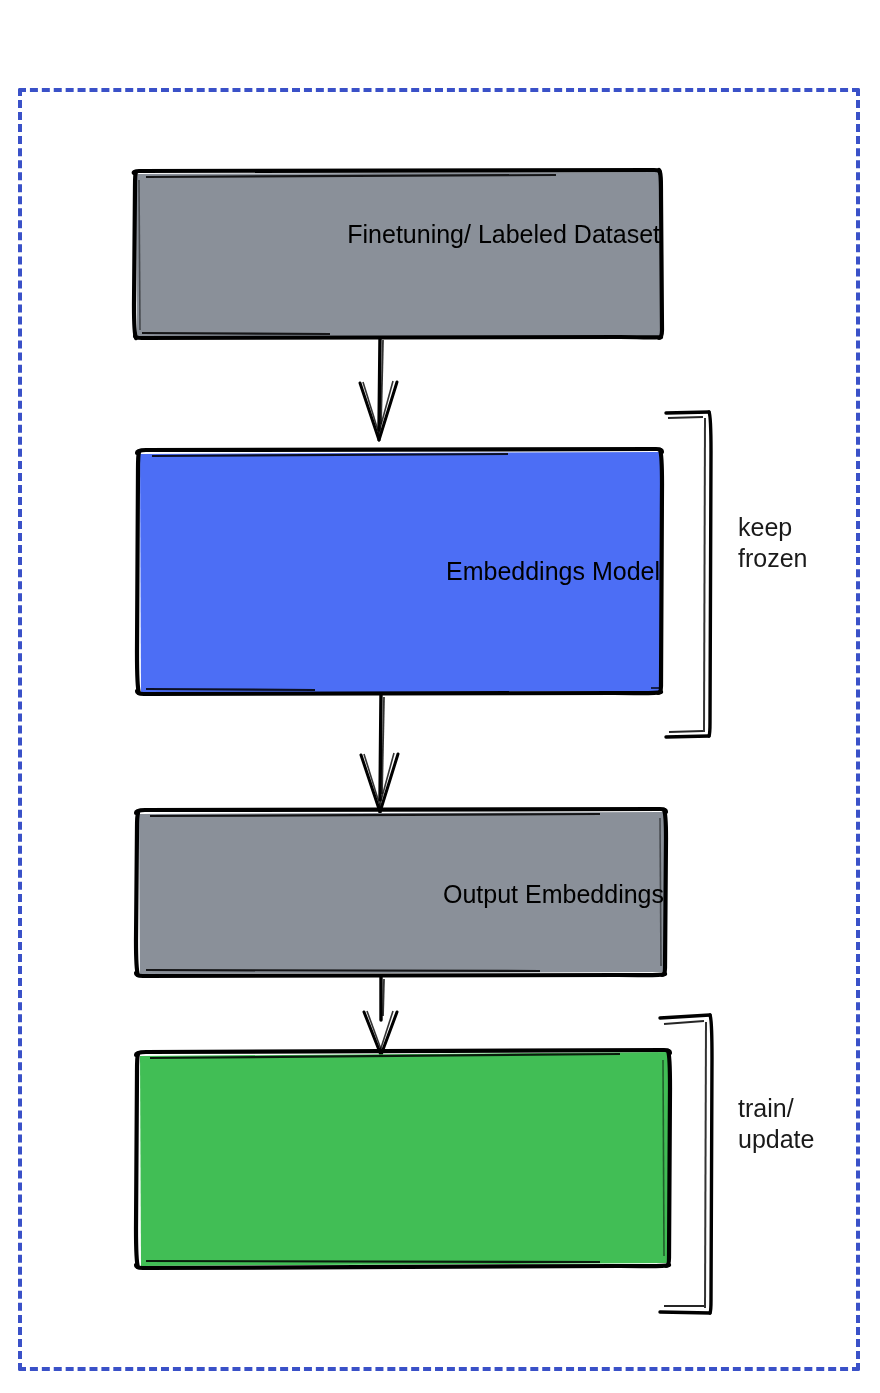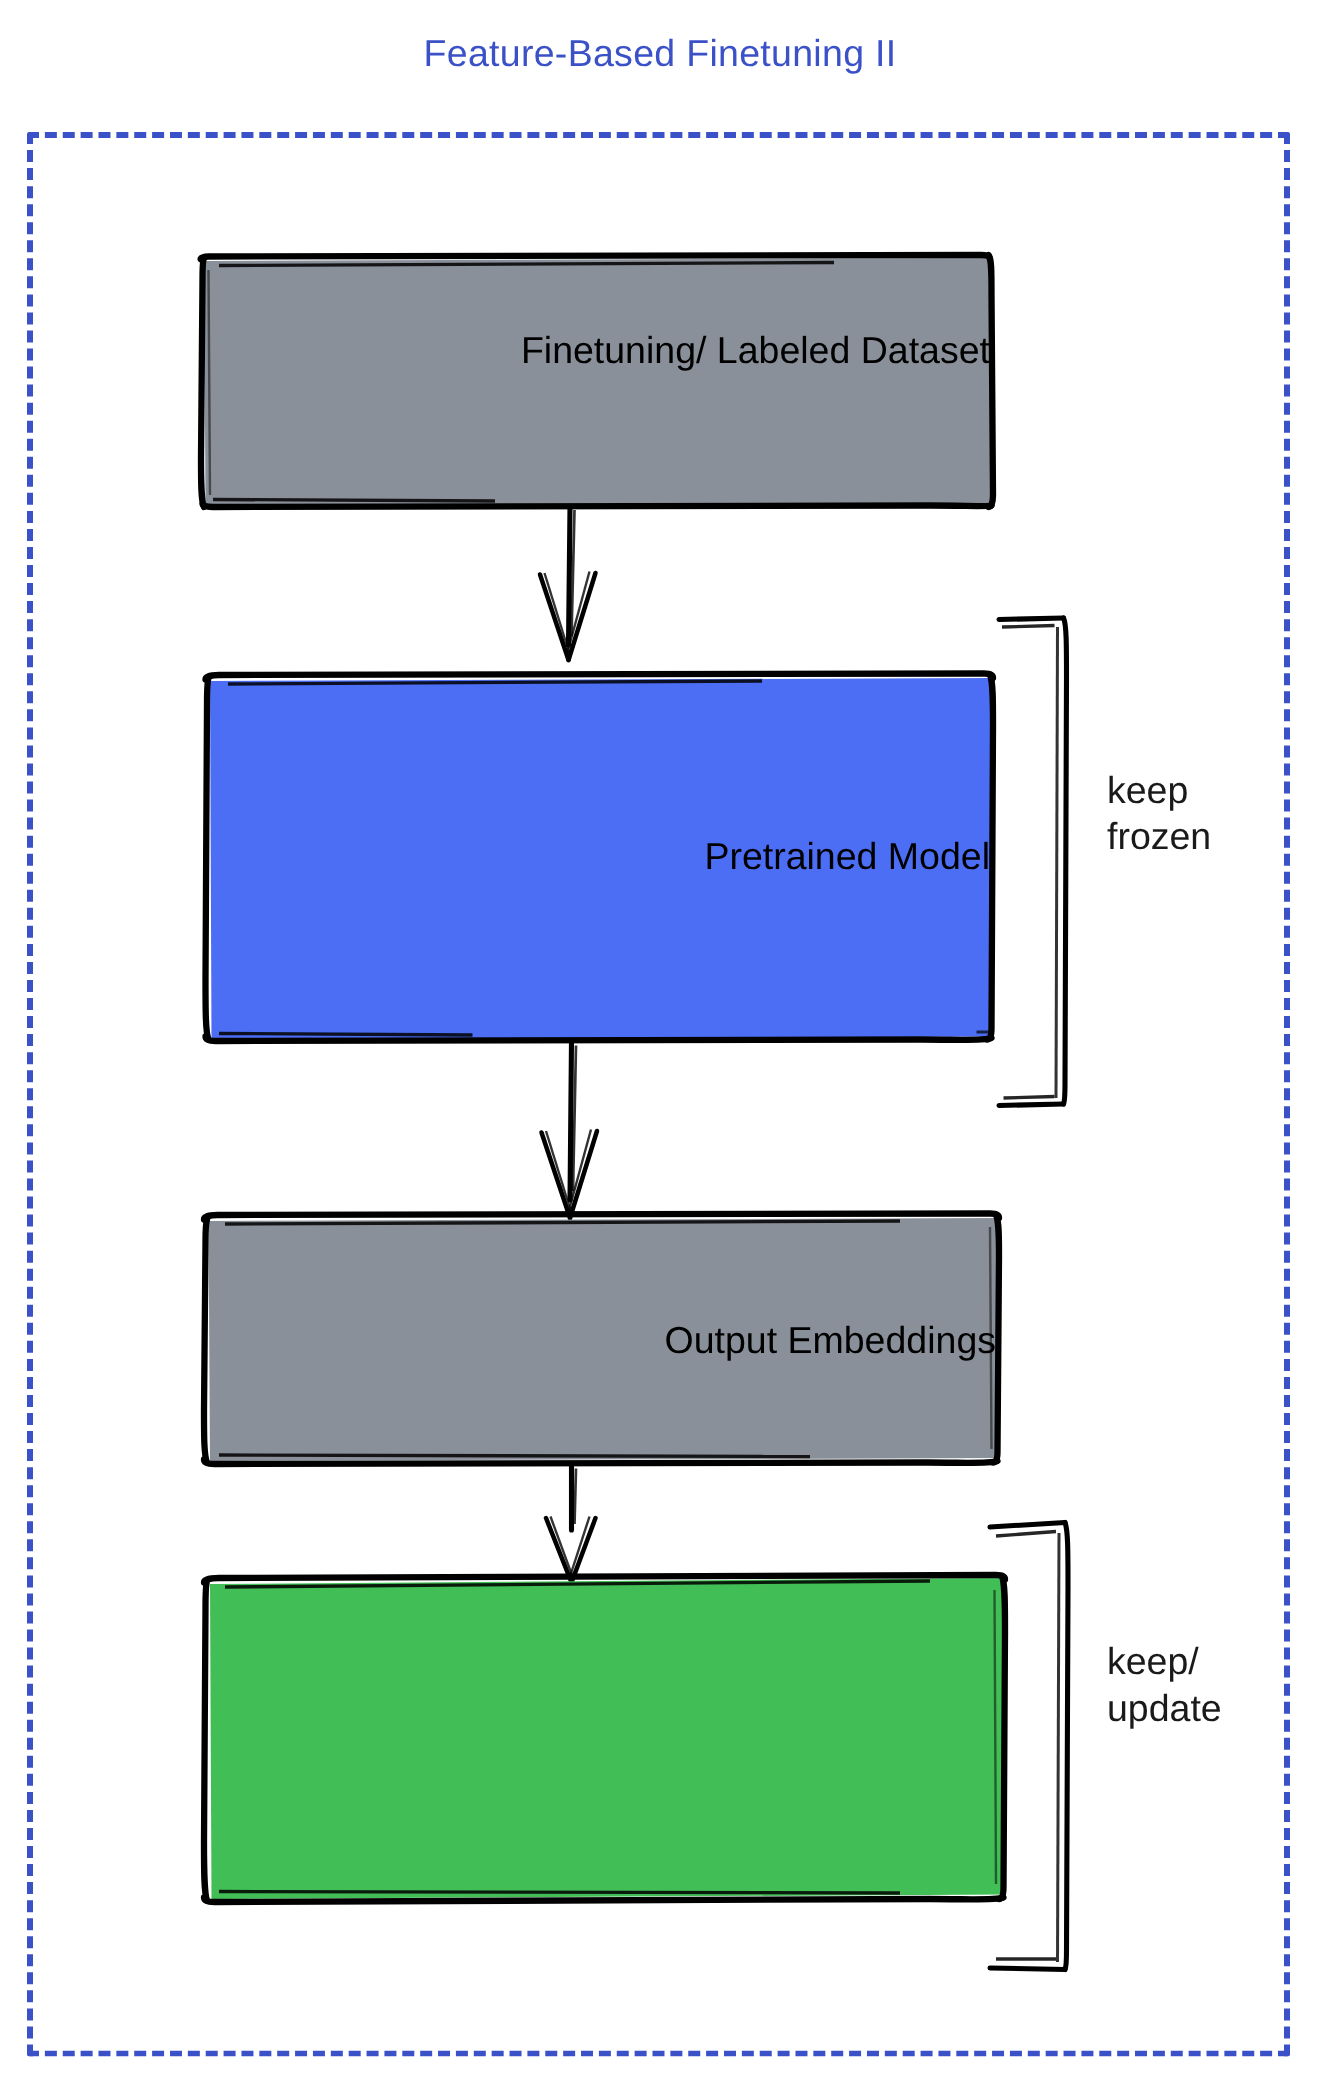--- a/index.html
+++ b/index.html
@@ -64,21 +64,20 @@
     line-height: 1.22;
     font-family: "Liberation Sans", sans-serif;
     white-space: pre-line;
   }
 </style>
 </head>
 <body>
 
 <div id="stage">
 
-  <div class="title">Feature-Based Finetuning II</div>
 
   <div class="dashed-frame"></div>
 
   <svg class="svg-layer" viewBox="0 0 880 1393">
 
     <g>
       <path d="M136,174 L659,172 L661,337 L137,336 Z" fill="#8a9099"></path>
       <path d="M134,173 C133,172 136,171 139,171 L654,170 C658,170 660,171 660,173" fill="none" stroke="#000000" stroke-width="4.2" stroke-linecap="round"></path>
       <path d="M659,170 C661,172 661,180 661,196 L662,330 C662,335 661,338 659,338" fill="none" stroke="#000000" stroke-width="4.2" stroke-linecap="round"></path>
       <path d="M661,337 C656,338 644,337 620,337 L142,338 C137,338 135,337 135,336" fill="none" stroke="#000000" stroke-width="4.2" stroke-linecap="round"></path>
@@ -164,24 +163,24 @@
       <path d="M710,1015 C712,1020 712,1034 712,1058 L711,1300 C711,1308 711,1311 710,1313" fill="none" stroke="#000000" stroke-width="3.4" stroke-linecap="round"></path>
       <path d="M706,1022 L705,1308" fill="none" stroke="#000000" stroke-width="2" opacity="0.8"></path>
       <path d="M710,1313 L660,1312" fill="none" stroke="#000000" stroke-width="3.4" stroke-linecap="round"></path>
       <path d="M704,1306 L664,1306" fill="none" stroke="#000000" stroke-width="2.2" opacity="0.85"></path>
     </g>
 
   </svg>
 
   <div class="node-label" style="left:136px; top:220px; width:524px;">Finetuning/ Labeled Dataset</div>
 
-  <div class="node-label" style="left:140px; top:557px; width:520px;">Pretrained Model</div>
+  <div class="node-label" style="left:140px; top:557px; width:520px;">Embeddings Model</div>
 
   <div class="node-label" style="left:139px; top:880px; width:525px;">Output Embeddings</div>
 
 
   <div class="bracket-label" style="left:738px; top:500px;margin-top:12px;">keep
 frozen</div>
 
-  <div class="bracket-label" style="left:738px; top:1093px;">keep/
+  <div class="bracket-label" style="left:738px; top:1093px;">train/
 update</div>
 
 </div>
 
 </body></html>

